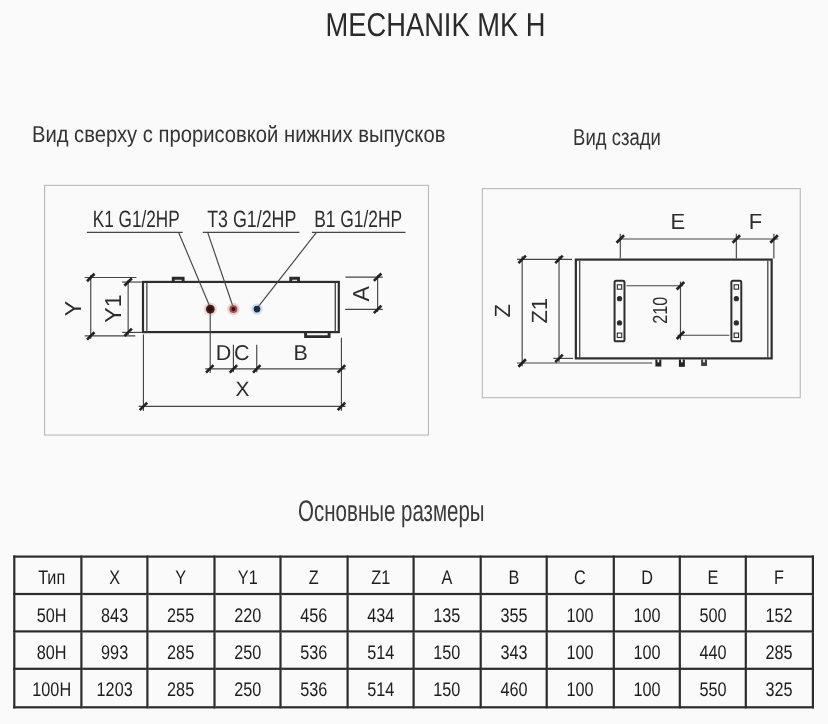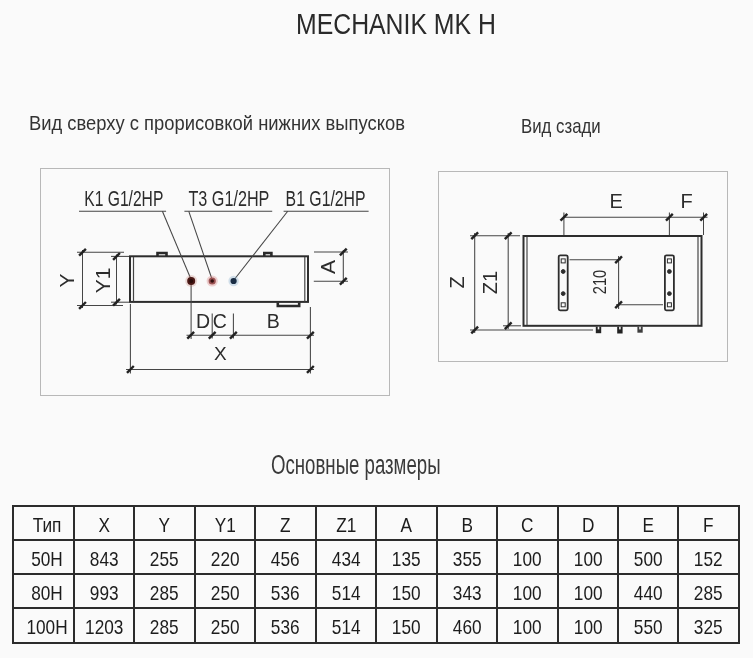--- a/index.html
+++ b/index.html
@@ -11,21 +11,21 @@
   #lab1{left:29px;top:112.3px;font-size:21px;line-height:1;
         transform:scaleX(0.875);transform-origin:left top;color:#333;}
   #lab2{left:520.8px;top:114.9px;font-size:21px;line-height:1;
         transform:scaleX(0.80);transform-origin:left top;color:#333;}
   #lab3{left:271px;top:451.8px;font-size:27px;line-height:1;
         transform:scaleX(0.69);transform-origin:left top;color:#3a3a3a;}
   #box1{left:40px;top:168px;width:348px;height:226px;border:1px solid #b8b8b8;}
   #box2{left:438px;top:171px;width:288px;height:189px;border:1px solid #b8b8b8;}
   svg{position:absolute;left:0;top:0;}
   table{position:absolute;left:12px;top:505px;border-collapse:collapse;
-        table-layout:fixed;font-size:21px;color:#1c1c1c;}
+        table-layout:fixed;font-size:18px;color:#1c1c1c;}
   td{border:2px solid #2c2c2c;text-align:center;padding:0;height:32.15px;
      font-family:"Liberation Sans",sans-serif;}
   td div{transform:translateY(2px) scaleX(0.82);transform-origin:center;}
   td:first-child div{transform:translate(3.5px,2px) scaleX(0.82);}
 </style>
 </head>
 <body>
 <div class="abs" id="title">MECHANIK MK H</div>
 <div class="abs" id="lab1">Вид сверху с прорисовкой нижних выпусков</div>
 <div class="abs" id="lab2">Вид сзади</div>

